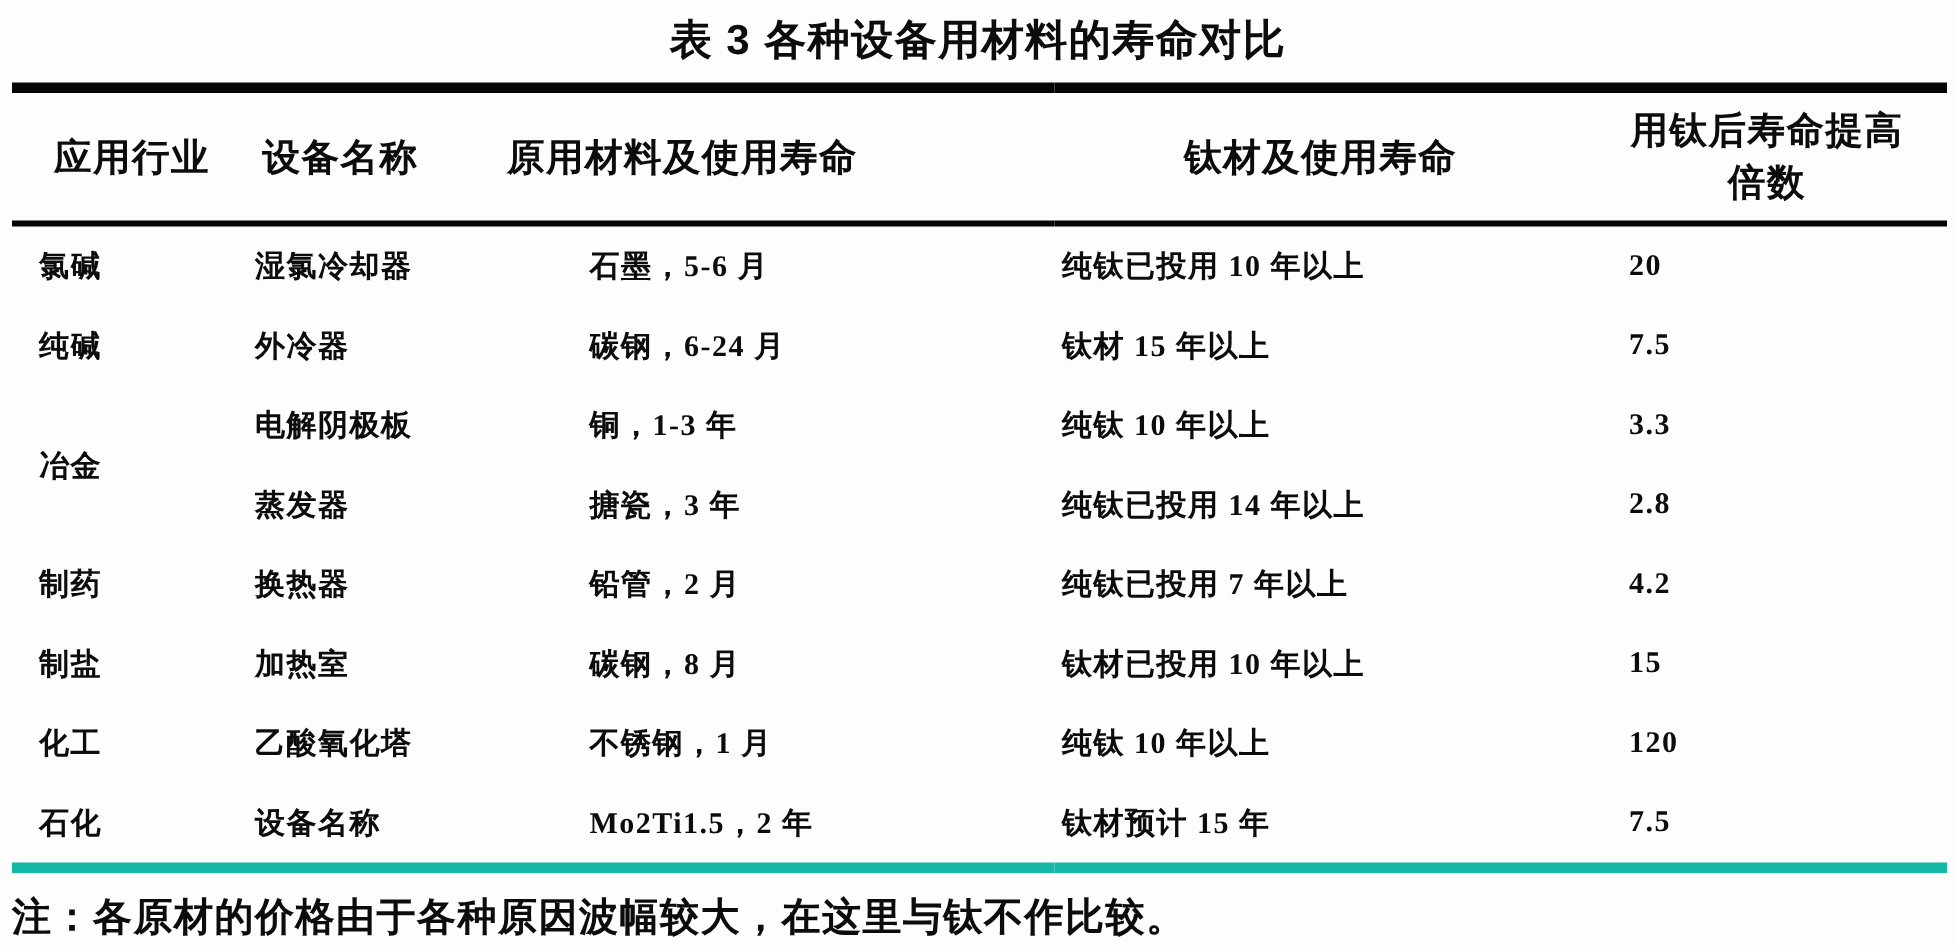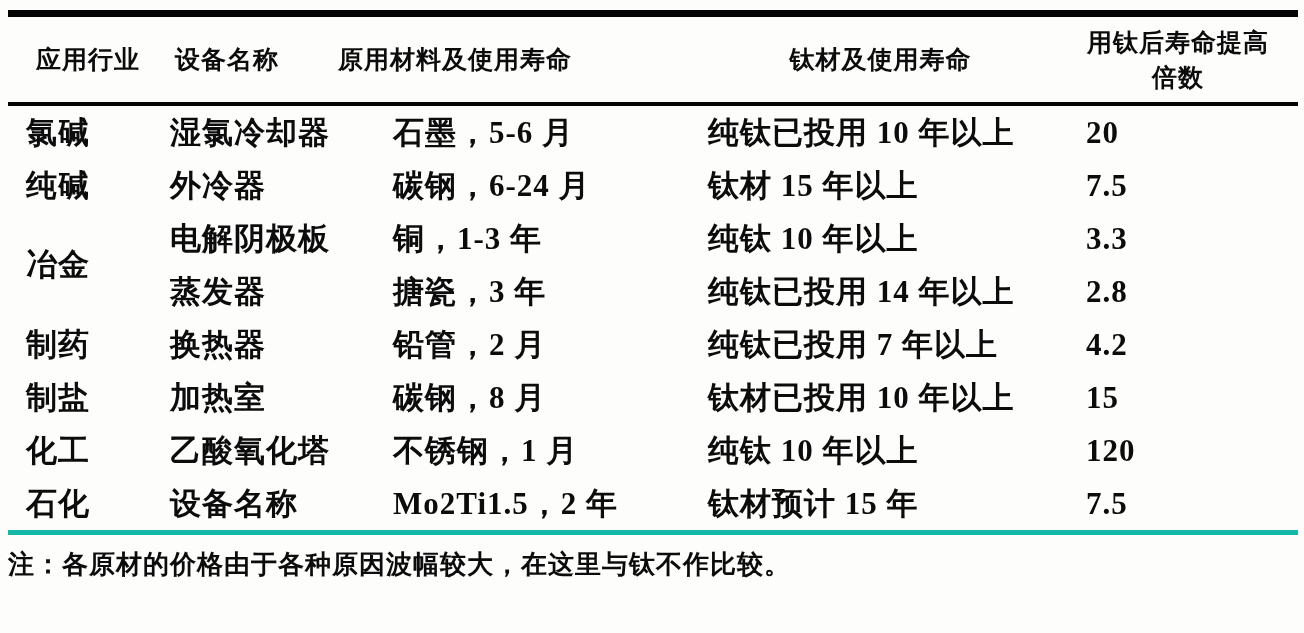--- a/index.html
+++ b/index.html
@@ -21,21 +21,21 @@
     line-height: 36px;
     letter-spacing: 1px;
   }
 
   table.life {
     margin: 10px 0 0 8px;
     width: 1290px;
     table-layout: fixed;
     border-collapse: collapse;
     border-top: 7px solid #050505;
-    border-bottom: 5px solid #14b8a6;
+    border-bottom: 7px solid #14b8a6;
   }
   col.c1 { width: 160px; }
   col.c2 { width: 170px; }
   col.c3 { width: 365px; }
   col.c4 { width: 355px; }
   col.c5 { width: 240px; }
 
   thead th {
     height: 85px;
     vertical-align: middle;
@@ -49,21 +49,21 @@
   thead th.h1 { text-align: center; }
   thead th.h2 { text-align: left; padding-left: 7px; }
   thead th.h3 { text-align: left; padding-left: 0; }
   thead th.h4 { text-align: center; }
   thead th.h5 { text-align: center; white-space: pre-line; line-height: 35px; }
 
   tbody td {
     height: 53px;
     vertical-align: middle;
     font-weight: 700;
-    font-size: 31px;
+    font-size: 20px;
     letter-spacing: 1px;
     padding: 0;
     text-align: left;
   }
   tbody td.d1 { padding-left: 18px; }
   tbody td.d2 { padding-left: 2px; }
   tbody td.d3 { padding-left: 55px; }
   tbody td.d4 { padding-left: 5px; }
   tbody td.d5 { padding-left: 28px; }
 
@@ -73,20 +73,21 @@
     font-weight: 700;
     font-size: 26px;
     letter-spacing: 1px;
   }
 </style>
 </head>
 <body>
 
 <div class="page">
 
+  <div class="title">表 3 各种设备用材料的寿命对比</div>
 
   <table class="life">
     <colgroup>
       <col class="c1">
         <col class="c2">
         <col class="c3">
         <col class="c4">
         <col class="c5">
     </colgroup>
     <thead>

